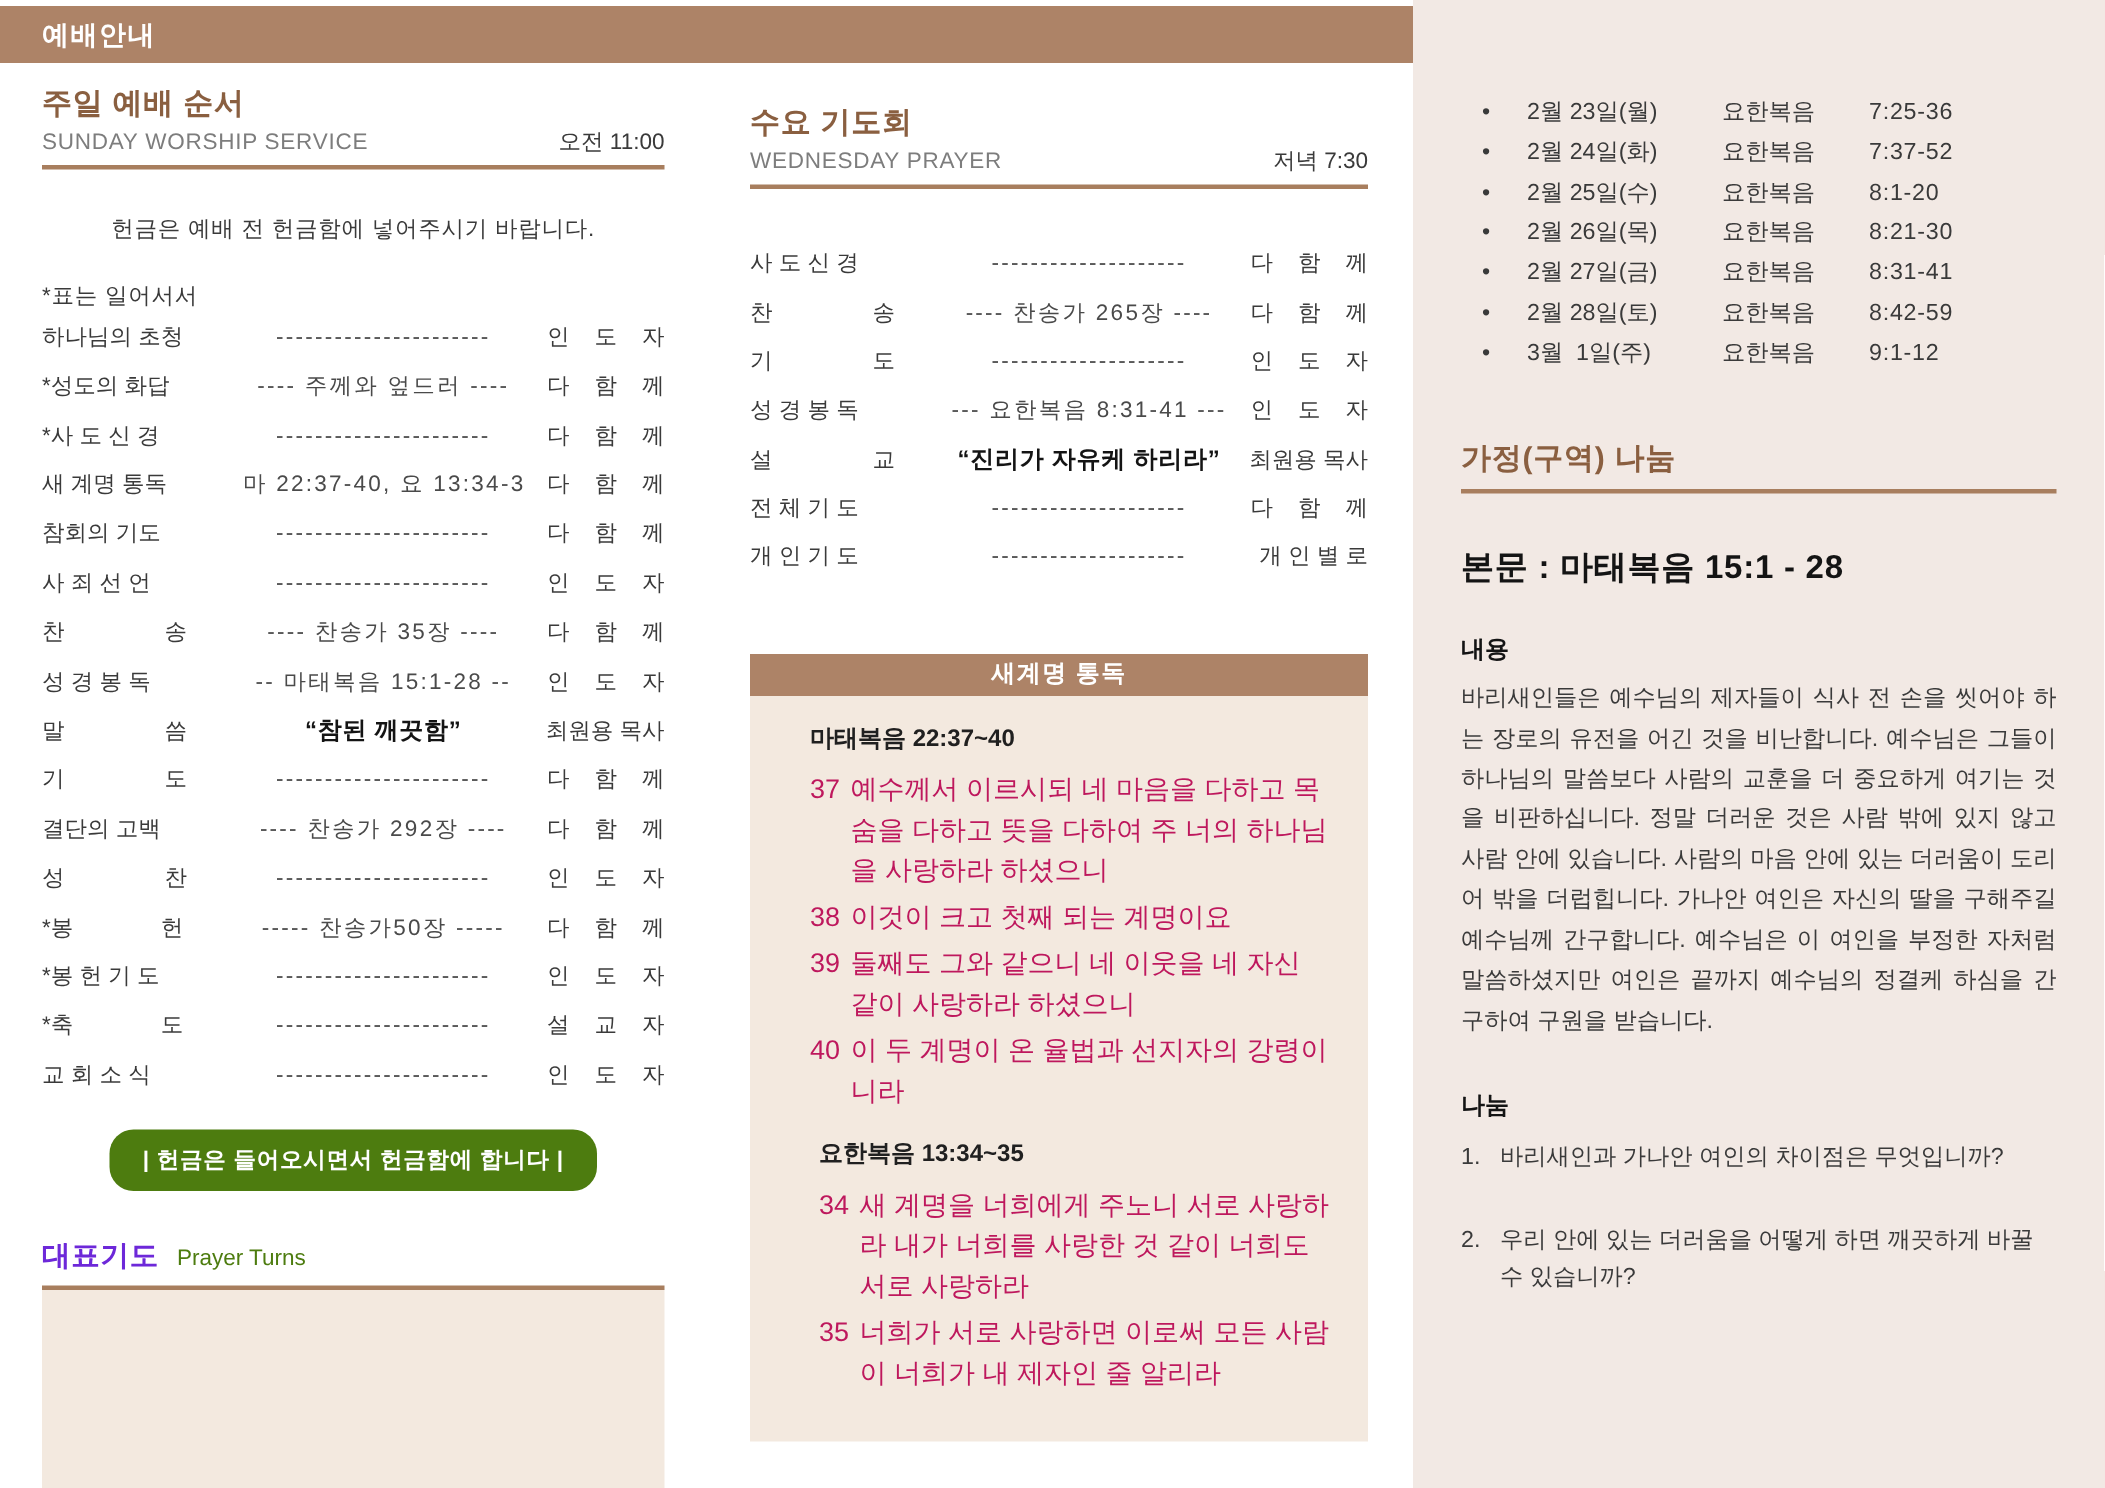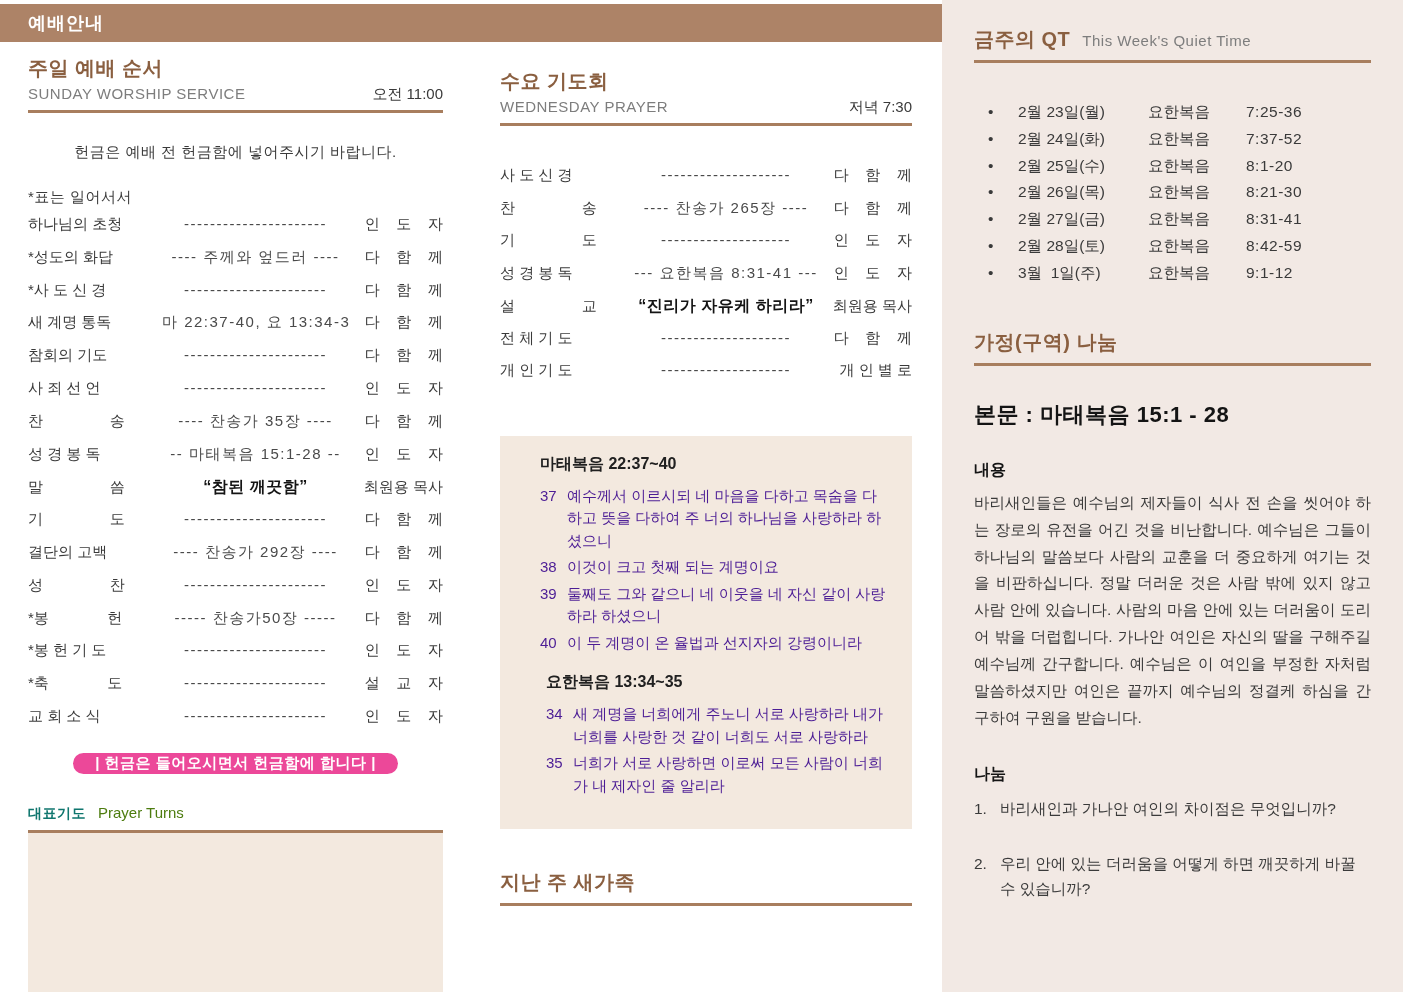--- a/index.html
+++ b/index.html
@@ -42,41 +42,41 @@
   .order-rows { margin-top:8px; }
   .order-row { display:flex; align-items:baseline; height:32.8px; }
   .mid .order-row { height:32.5px; }
   .row-label { width:134px; white-space:pre; flex:none; }
   .row-center { flex:1; text-align:center; letter-spacing:1.5px; color:#4a4a4a; white-space:pre; overflow:hidden; }
   .row-center.bold { font-weight:bold; font-size:16px; letter-spacing:0.5px; color:#141414; }
   .row-who { width:94px; white-space:pre; text-align:right; flex:none; }
 
   .pill-wrap { text-align:center; margin-top:13px; }
   .pill {
-    display:inline-block; background:#ec4899; color:#ffffff; font-size:15px;
-    font-weight:bold; padding:1px 22px; border-radius:16px; letter-spacing:0.5px;
+    display:inline-block; background:#4d7c0f; color:#ffffff; font-size:15px;
+    font-weight:bold; padding:11px 22px; border-radius:16px; letter-spacing:0.5px;
   }
 
   .pt-head { margin-top:30px; }
-  .pt-title { font-size:14px; font-weight:bold; color:#0f766e; }
+  .pt-title { font-size:19px; font-weight:bold; color:#6d28d9; }
   .pt-sub { font-size:15px; color:#4d7c0f; }
   .beige-box { background:#f3e9df; height:172px; }
 
   
   .mid-rows { margin-top:40px; }
 
   .ncbox { margin-top:42px; }
   .ncbox-head {
     background:#ad8367; color:#ffffff; text-align:center; font-size:16px;
     font-weight:bold; height:28px; line-height:28px; letter-spacing:1px;
   }
   .ncbox-body { background:#f3e9df; padding:18px 26px 28px 40px; }
   .passage + .passage { margin-top:18px; padding-left:6px; }
   .passage-title { font-weight:bold; font-size:16px; color:#202020; margin-bottom:10px; }
-  .verse { display:flex; font-size:15px; line-height:1.5; margin-bottom:4px; color:#4c1d95;justify-content:center; }
+  .verse { display:flex; font-size:18px; line-height:1.5; margin-bottom:4px; color:#be185d;justify-content:center; }
   .verse-num { width:27px; flex:none; }
   .verse-text { flex:1; }
 
   .nf-head { margin-top:40px; }
 
   
   .qt-list { margin-top:36px; }
   .qt-item { display:flex; font-size:15.5px; line-height:26.8px; }
   .qt-bullet { width:44px; padding-left:14px; flex:none; }
   .qt-date { width:130px; white-space:pre; flex:none; }
@@ -97,24 +97,20 @@
 <body>
 
 <div class="page">
 
   <div class="topbar">
     <span>예배안내</span>
   </div>
 
   <div class="right-panel">
 
-    <div class="inline-head">
-      <span class="sec-title">금주의 QT</span>
-      <span class="sec-sub">This Week's Quiet Time</span>
-    </div>
 
     <div class="qt-list">
 
         <div class="qt-item">
           <span class="qt-bullet">•</span>
           <span class="qt-date">2월 23일(월)</span>
           <span class="qt-book">요한복음</span>
           <span class="qt-range">7:25-36</span>
         </div>
 
@@ -355,20 +351,21 @@
         </div>
 
         <div class="order-row">
           <span class="row-label">개 인 기 도</span>
           <span class="row-center">--------------------</span>
           <span class="row-who">개 인 별 로</span>
         </div>
       </div>
 
     <div class="ncbox">
+      <div class="ncbox-head">새계명 통독</div>
       <div class="ncbox-body">
 
         <div class="passage">
           <div class="passage-title">마태복음 22:37~40</div>
           <div class="verse">
             <span class="verse-num">37</span>
             <span class="verse-text">예수께서 이르시되 네 마음을 다하고 목숨을 다하고 뜻을 다하여 주 너의 하나님을 사랑하라 하셨으니</span>
           </div>
           <div class="verse">
             <span class="verse-num">38</span>

